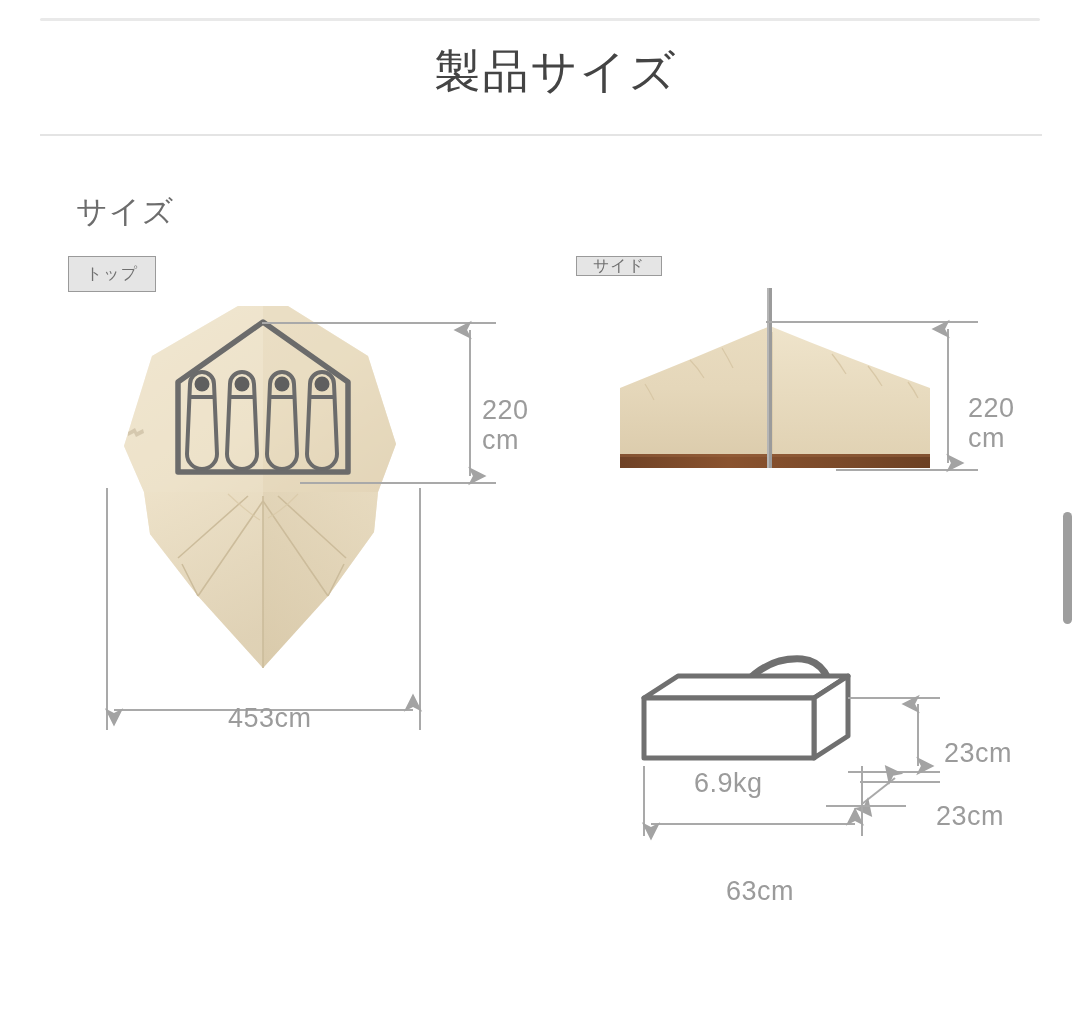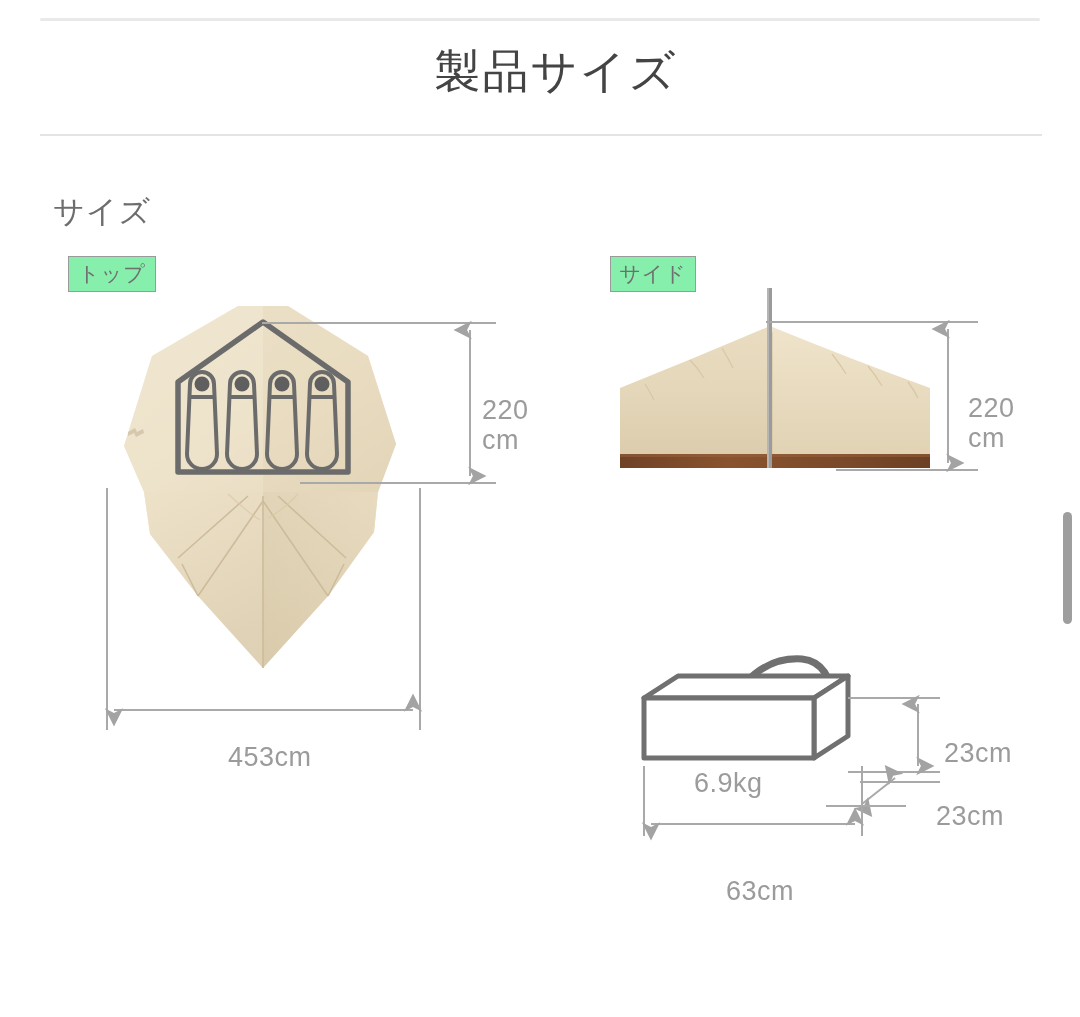--- a/index.html
+++ b/index.html
@@ -58,38 +58,38 @@
 
   
   .sec-heading {
     position: absolute;
     font-size: 31px;
     line-height: 40px;
     font-weight: 400;
     color: #6d6d6d;
     letter-spacing: 1px;
   }
-  #size-heading { left: 53px; top: 192px; }
+  #size-heading { left: 76px; top: 192px; }
   #storage-heading { left: 552px; top: 620px; }
 
   
   .tag-box {
     position: absolute;
     border: 1.5px solid #9a9a9a;
-    background: #86efac;
+    background: #e5e5e5;
     box-sizing: border-box;
     display: flex;
     align-items: center;
     justify-content: center;
-    font-size: 21px;
+    font-size: 16px;
     color: #6f6f6f;
     letter-spacing: 1px;
   }
   #tag-top  { left: 68px;  top: 256px; width: 88px; height: 36px; }
-  #tag-side { left: 576px; top: 256px; width: 86px; height: 36px; margin-left: 34px; }
+  #tag-side { left: 576px; top: 256px; width: 86px; height: 20px; }
 
   
   .dim-text {
     position: absolute;
     color: #9b9b9b;
     font-size: 27px;
     line-height: 30px;
     letter-spacing: 0.5px;
     margin-top: 20px;
   }
@@ -313,21 +313,21 @@
       <path d="M862,766 L862,836"></path>
       <path d="M651,824 L855,824" marker-start="url(#arrUp)" marker-end="url(#arrDn)"></path>
     </g>
   </svg>
 
   <div class="dim-text stacked" style="left:482px; top:375px;">
     <div>220</div>
     <div>cm</div>
   </div>
 
-  <div class="dim-text" style="left:228px; top:722px;">453cm</div>
+  <div class="dim-text" style="left:228px; top:683px;">453cm</div>
 
   <div class="dim-text stacked" style="left:968px; top:373px;">
     <div>220</div>
     <div>cm</div>
   </div>
 
   <div class="dim-text" style="left:944px; top:718px;">23cm</div>
 
   <div class="dim-text" style="left:936px; top:781px;">23cm</div>
 

